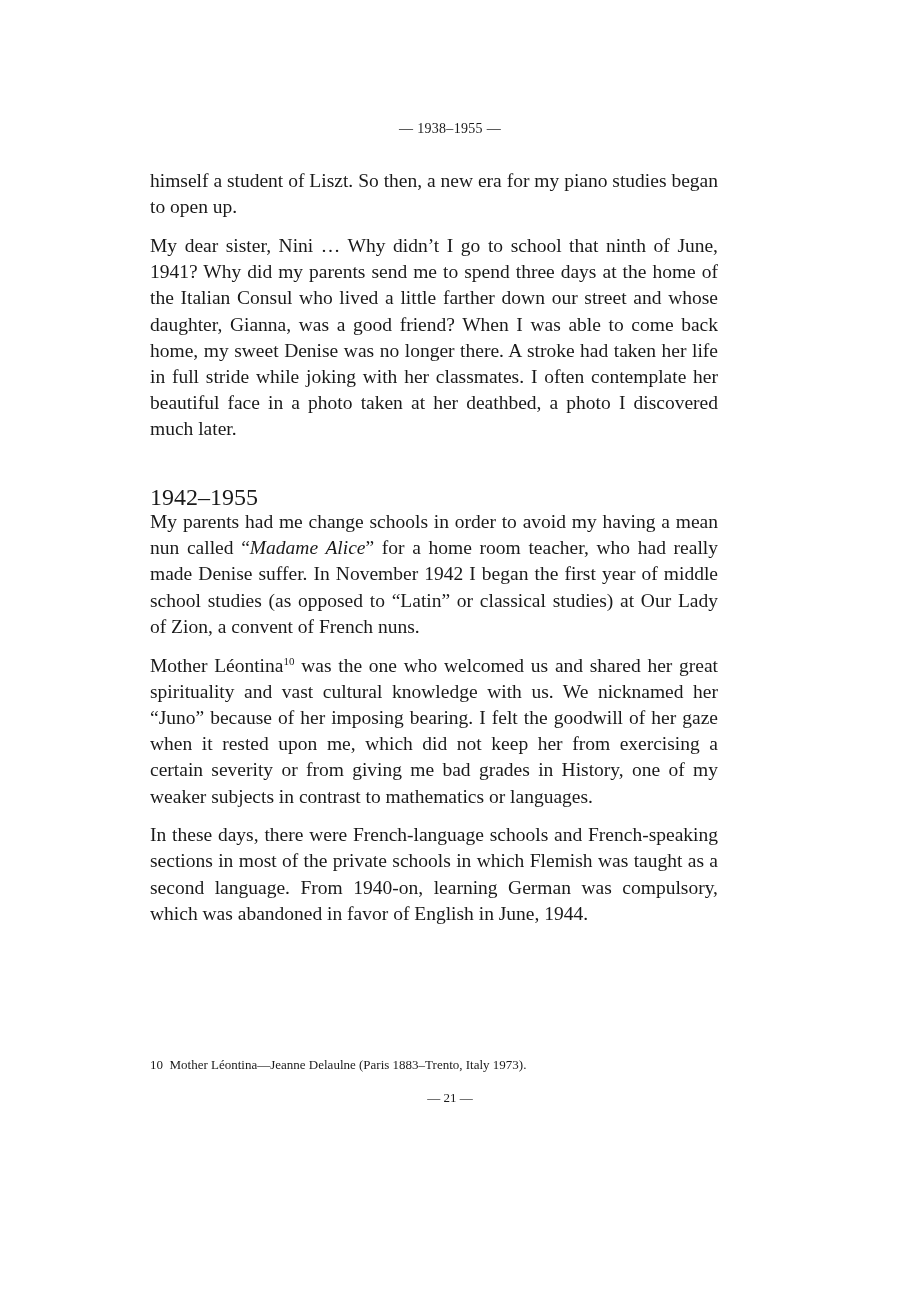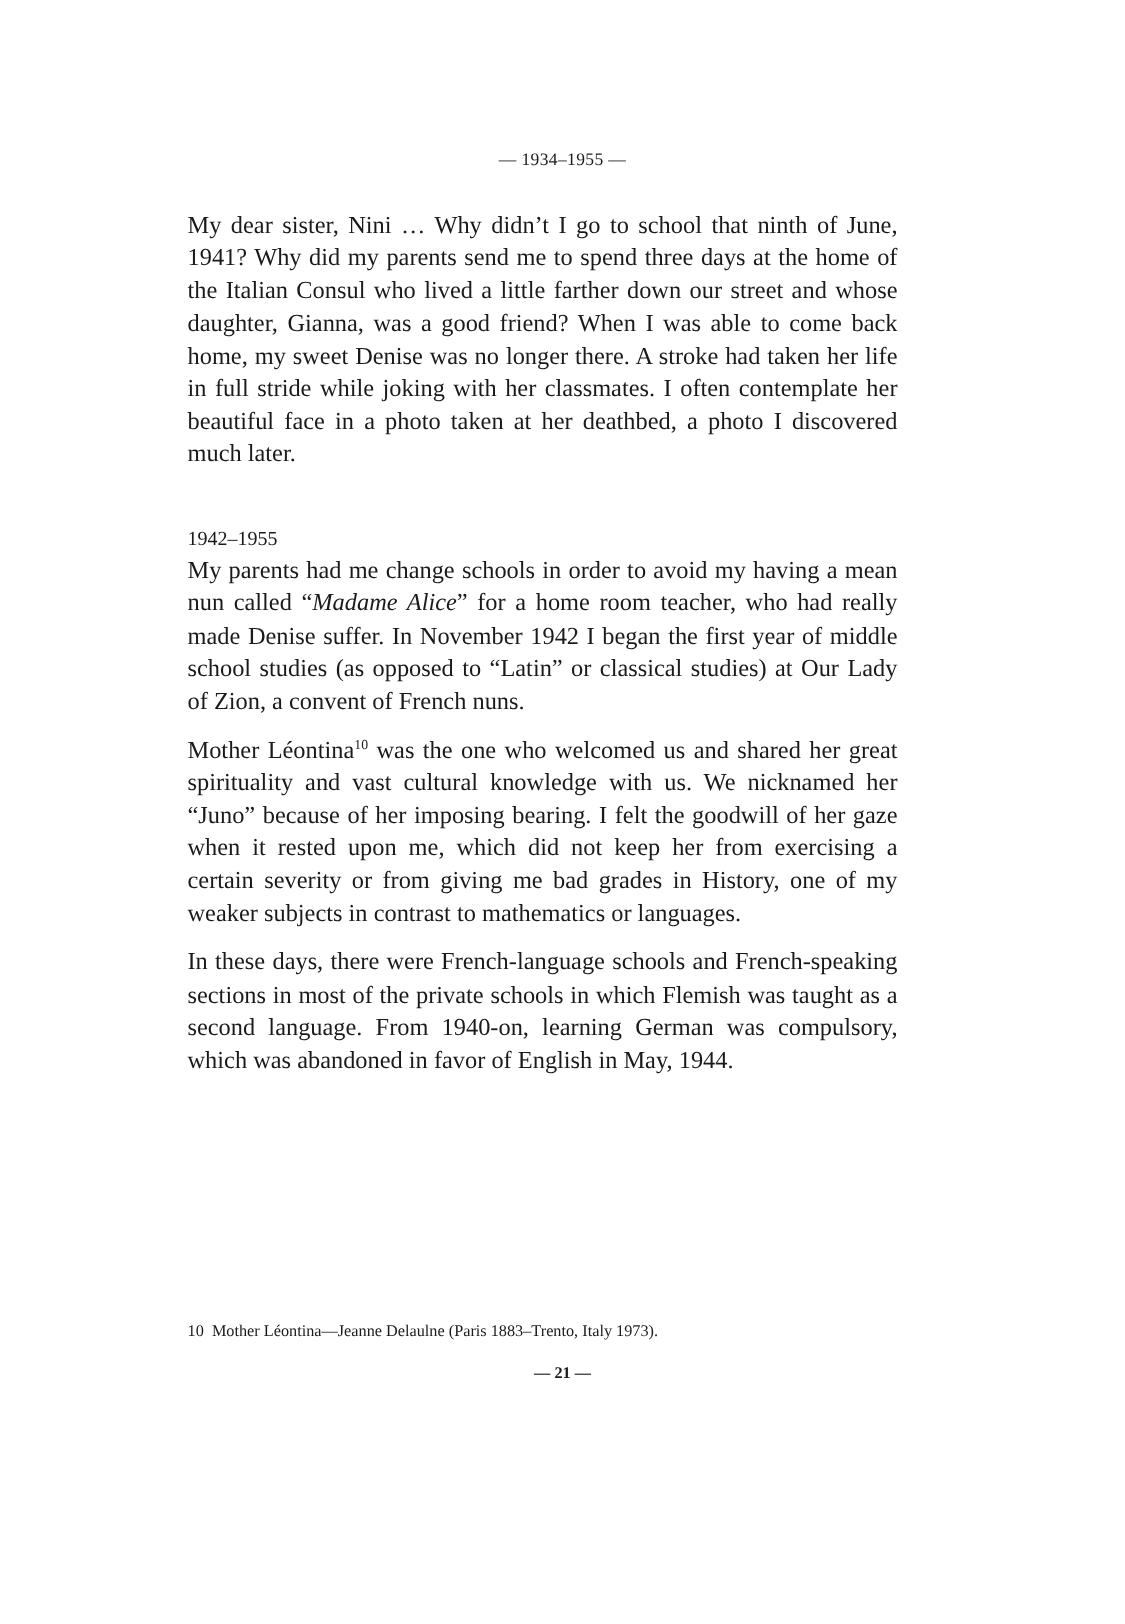--- a/index.html
+++ b/index.html
@@ -10,45 +10,46 @@
     }
     .running-head {
       position: absolute; top: 121px; left: 0; width: 900px;
       text-align: center; font-size: 14px; letter-spacing: 0.3px;
     }
     .text-block {
       position: absolute; left: 150px; width: 568px;
       font-size: 19.5px; line-height: 26.2px; text-align: justify;
     }
     .text-block p { margin: 0 0 12.5px 0; text-align-last: left; }
-    .heading { font-size: 16px; line-height: 24px; margin-bottom: 0; }
+    .heading { font-size: 24px; line-height: 24px; margin-bottom: 0; }
     .gap { height: 30px; }
     .footnote {
       position: absolute; top: 1056px; left: 150px;
       font-size: 13px; line-height: 18px; text-align: right;
     }
     .folio {
       position: absolute; top: 1090px; left: 0; width: 900px;
-      text-align: center; font-size: 13px; font-weight: bold;
+      text-align: center; font-size: 13px; font-weight: normal;
     }
     sup { font-size: 11px; line-height: 0; vertical-align: 7px; }
     em { }
   </style>
 </head>
 <body>
 
-<div class="running-head">— 1934–1955 —</div>
+<div class="running-head">— 1938–1955 —</div>
 
 <div class="text-block" style="top:168px;">
+  <p>himself a student of Liszt. So then, a new era for my piano studies began to open up.</p>
   <p>My dear sister, Nini … Why didn’t I go to school that ninth of June, 1941? Why did my parents send me to spend three days at the home of the Italian Consul who lived a little farther down our street and whose daughter, Gianna, was a good friend? When I was able to come back home, my sweet Denise was no longer there. A stroke had taken her life in full stride while joking with her classmates. I often contemplate her beautiful face in a photo taken at her deathbed, a photo I discovered much later.</p>
   <div class="gap"></div>
   <div class="heading">1942–1955</div>
   <p><span>My parents had me change schools in order to avoid my having a mean nun called “</span><em>Madame Alice</em><span>” for a home room teacher, who had really made Denise suffer. In November 1942 I began the first year of middle school studies (as opposed to “Latin” or classical studies) at Our Lady of Zion, a convent of French nuns.</span></p>
   <p><span>Mother Léontina</span><sup>10</sup><span> was the one who welcomed us and shared her great spirituality and vast cultural knowledge with us. We nicknamed her “Juno” because of her imposing bearing. I felt the goodwill of her gaze when it rested upon me, which did not keep her from exercising a certain severity or from giving me bad grades in History, one of my weaker subjects in contrast to mathematics or languages.</span></p>
-  <p>In these days, there were French-language schools and French-speaking sections in most of the private schools in which Flemish was taught as a second language. From 1940-on, learning German was compulsory, which was abandoned in favor of English in May, 1944.</p>
+  <p>In these days, there were French-language schools and French-speaking sections in most of the private schools in which Flemish was taught as a second language. From 1940-on, learning German was compulsory, which was abandoned in favor of English in June, 1944.</p>
 </div>
 
 <div class="footnote">
   <span>10</span>&nbsp;
   <span>Mother Léontina—Jeanne Delaulne (Paris 1883–Trento, Italy 1973).</span>
 </div>
 
 <div class="folio">— 21 —</div>
 
 </body></html>

